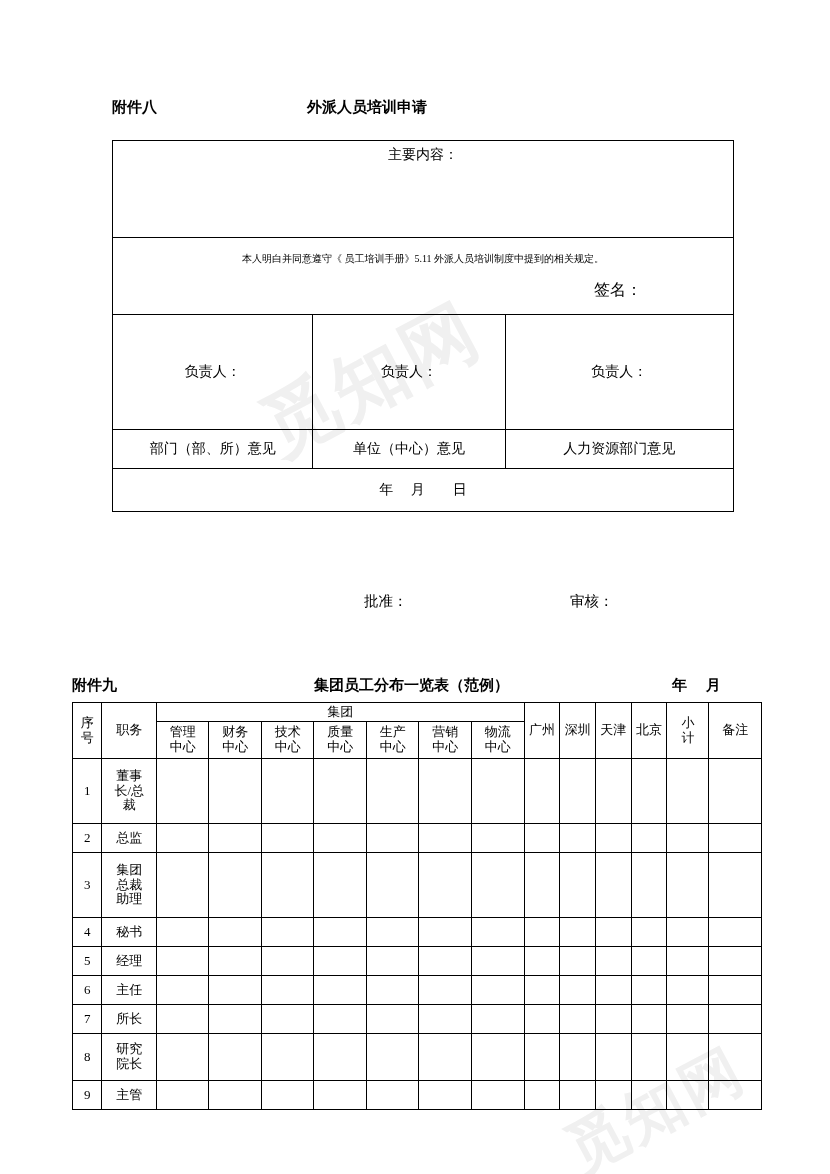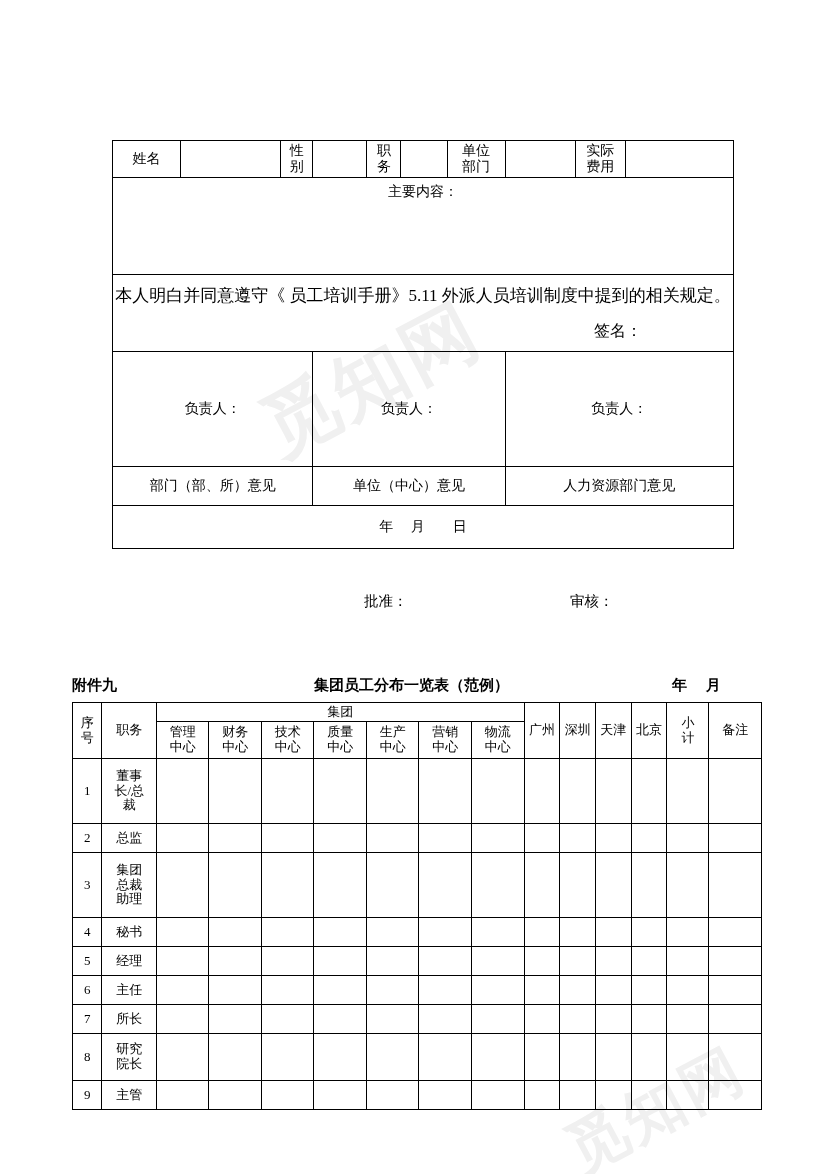--- a/index.html
+++ b/index.html
@@ -81,21 +81,21 @@
   .contentCell {
     height: 88px;
   }
   .agreeCell {
     height: 72px;
     text-align: left;
     padding-left: 8px;
     vertical-align: top;
     padding-top: 6px;
   }
-  .agree-line1 { font-size: 17px; }
+  .agree-line1 { font-size: 10px; }
   .sign-line {
     margin-top: 16px;
     padding-left: 390px;
     font-size: 16px;
   }
   .opinionHead { height: 34px; font-size: 14.5px; }
   .opinionBody {
     height: 110px;
     text-align: left;
     vertical-align: top;
@@ -149,52 +149,40 @@
   .rowcell-tall2 { height: 44px; }
 </style>
 </head>
 <body>
 
 <div class="page">
 
   <div class="watermark wm1">觅知网</div>
   <div class="watermark wm2">觅知网</div>
 
+  <div class="sec1-header">
+    <span class="att-label">附件八</span>
+    <span class="sec1-title">外派人员培训申请</span>
+  </div>
 
   <table class="form" id="topForm">
     <colgroup>
       <col style="width:68px">
         <col style="width:100px">
       <col style="width:32px">
         <col style="width:54px">
       <col style="width:34px">
         <col style="width:46px">
       <col style="width:58px">
         <col style="width:70px">
       <col style="width:50px">
         <col style="width:108px">
     </colgroup>
     <tbody>
       <tr>
-        <td class="lbl">姓名</td>
-        <td></td>
-        <td class="lbl" style="white-space:pre-line">性
-别</td>
-        <td></td>
-        <td class="lbl" style="white-space:pre-line">职
-务</td>
-        <td></td>
-        <td class="lbl" style="white-space:pre-line">单位
-部门</td>
-        <td></td>
-        <td class="lbl" style="white-space:pre-line">实际
-费用</td>
-        <td></td>
-      </tr>
-      <tr>
         <td colspan="10" class="leftTxt contentCell" style="vertical-align:top;padding-top:6px">主要内容：</td>
       </tr>
       <tr>
         <td colspan="10" class="agreeCell">
           <div class="agree-line1">本人明白并同意遵守《 员工培训手册》5.11 外派人员培训制度中提到的相关规定。</div>
           <div class="sign-line">签名：</div>
         </td>
       </tr>
       <tr>
         <td colspan="3" class="opinionBody">负责人：</td>

